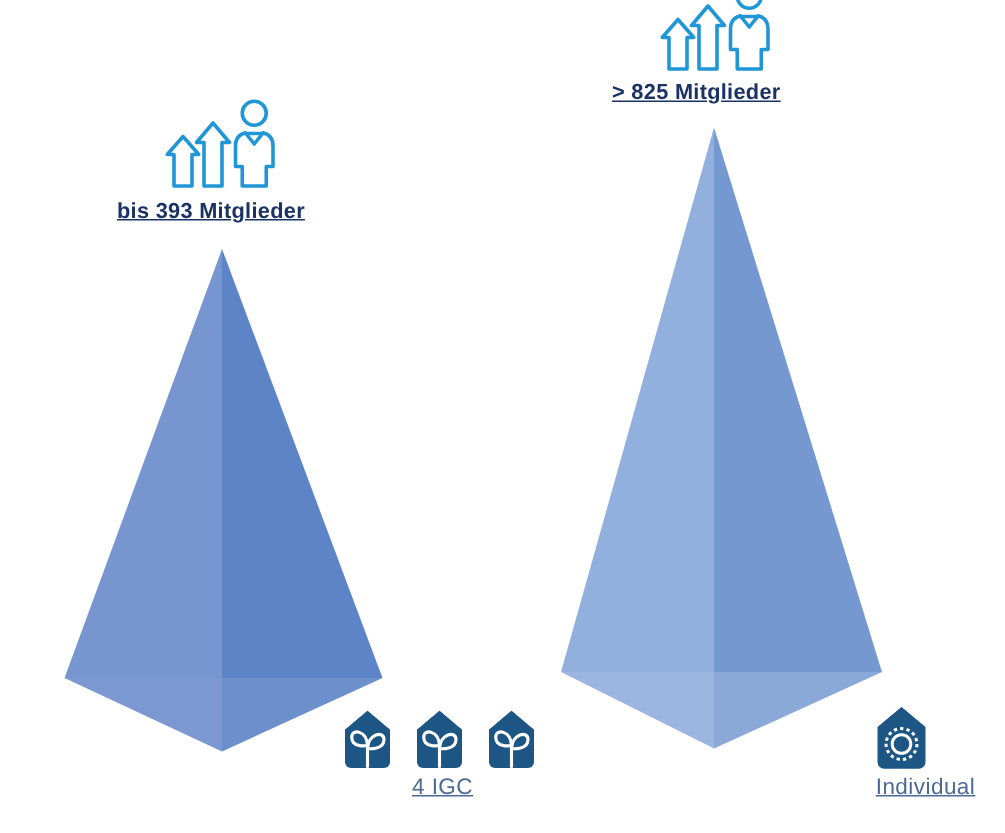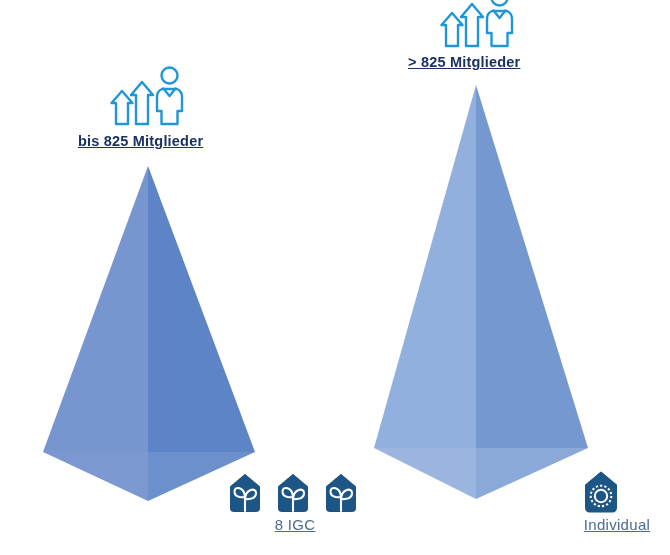--- a/index.html
+++ b/index.html
@@ -115,21 +115,21 @@
       <g fill="none" stroke="#2196d6" stroke-width="2.4" stroke-linejoin="round" stroke-linecap="round">
         <path d="M6,58 L6,37 L1.5,37 L12,25 L22.5,37 L18,37 L18,58 Z"></path>
         <path d="M26,58 L26,29 L21,29 L32,16 L43,29 L38,29 L38,58 Z"></path>
         <circle cx="59.5" cy="9.5" r="8"></circle>
         <path d="M52,23 C48.5,24.5 47,27.5 47,31 L47,45 L51.5,45 L51.5,58 L67.5,58 L67.5,45 L72,45 L72,31 C72,27.5 70.5,24.5 67,23 Z"></path>
         <path d="M53.5,22.5 L59.5,30 L65.5,22.5"></path>
       </g>
     </svg>
   </div>
 
-  <div class="label label-top grp-left-label">bis 825 Mitglieder</div>
+  <div class="label label-top grp-left-label">bis 393 Mitglieder</div>
 
   <div class="label label-top grp-right-label">&gt; 825 Mitglieder</div>
 
   <div class="house h1">
     <svg width="46" height="48" viewBox="0 0 46 48">
       <path fill="#1d5584" d="M8,20 L23,7.5 L38,20 L38,42 A4,4 0 0 1 34,46 L12,46 A4,4 0 0 1 8,42 Z"></path>
       <path fill="none" stroke="#ffffff" stroke-width="2.6" stroke-linecap="round" stroke-linejoin="round" d="M3.5,22.5 L23,6 L42.5,22.5"></path>
       <g fill="none" stroke="#ffffff" stroke-width="2.1" stroke-linecap="round" stroke-linejoin="round">
         <path d="M23,45 L23,30"></path>
         <path d="M23,31 C23,31 12.5,33 12.5,25.5 C12.5,19.5 22.5,21 23,31 Z"></path>
@@ -166,17 +166,17 @@
     <svg width="50" height="52" viewBox="0 0 50 52">
       <path fill="#1d5584" d="M9,21.5 L25,8 L41,21.5 L41,45 A4.5,4.5 0 0 1 36.5,49.5 L13.5,49.5 A4.5,4.5 0 0 1 9,45 Z"></path>
       <path fill="none" stroke="#ffffff" stroke-width="2.8" stroke-linecap="round" stroke-linejoin="round" d="M4,24 L25,6.5 L46,24"></path>
       <g fill="none" stroke="#ffffff" stroke-width="2">
         <circle cx="25" cy="33" r="6.2"></circle>
         <circle cx="25" cy="33" r="10.3" stroke-dasharray="2.2 2.1"></circle>
       </g>
     </svg>
   </div>
 
-  <div class="label label-bottom lbl-3igc">8 IGC</div>
+  <div class="label label-bottom lbl-3igc">4 IGC</div>
 
   <div class="label label-bottom lbl-individual">Individual</div>
 
 </div>
 
 </body></html>

